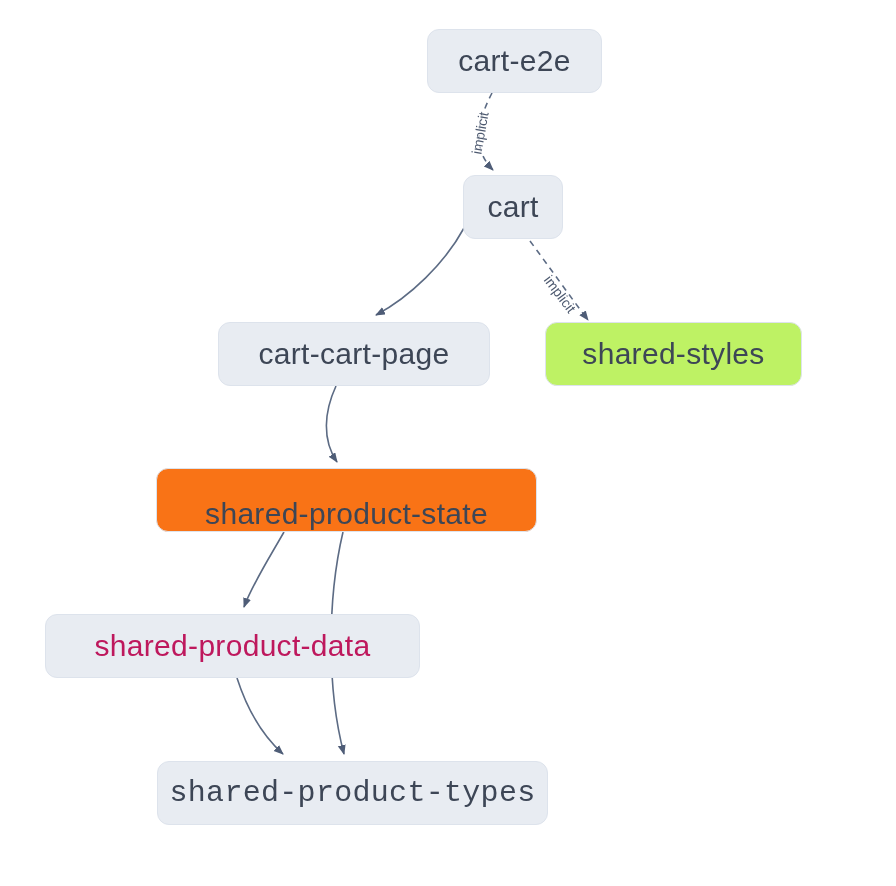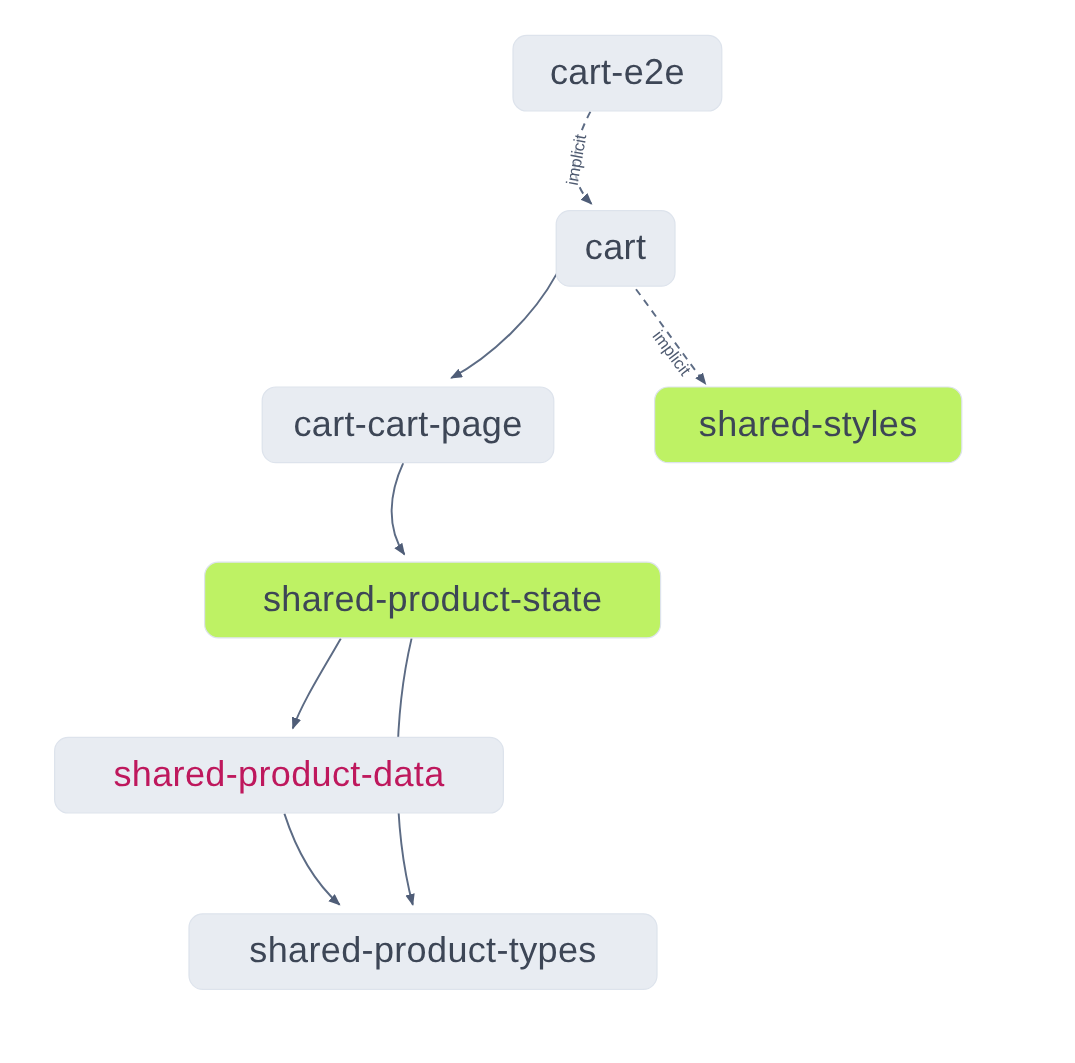--- a/index.html
+++ b/index.html
@@ -74,33 +74,33 @@
         <path d="M237 678 C247 709, 263 736, 283 754" class="edge" stroke="#5c6b84" marker-end="url(#arrowhead)"></path>
       </g>
   </svg>
   <div id="nodes-layer">
       <div class="graph-node" style="left: 427px; top: 29px; width: 175px; height: 64px; background: rgb(232, 236, 242); border: 1px solid rgb(221, 227, 236); color: rgb(61, 70, 86);">
         <span>cart-e2e</span>
       </div>
       <div class="graph-node" style="left: 463px; top: 175px; width: 100px; height: 64px; background: rgb(232, 236, 242); border: 1px solid rgb(221, 227, 236); color: rgb(61, 70, 86);">
         <span>cart</span>
       </div>
-      <div class="graph-node" style="left: 218px; top: 322px; width: 244px; height: 64px; background: rgb(232, 236, 242); border: 1px solid rgb(221, 227, 236); color: rgb(61, 70, 86);">
+      <div class="graph-node" style="left: 218px; top: 322px; width: 272px; height: 64px; background: rgb(232, 236, 242); border: 1px solid rgb(221, 227, 236); color: rgb(61, 70, 86);">
         <span>cart-cart-page</span>
       </div>
       <div class="graph-node" style="left: 545px; top: 322px; width: 257px; height: 64px; background: #bef264; border: 1px solid rgb(221, 227, 236); color: rgb(61, 70, 86);">
         <span>shared-styles</span>
       </div>
-      <div class="graph-node" style="left: 170px; top: 468px; width: 381px; height: 64px; background: #bef264; border: 1px solid rgb(221, 227, 236); color: rgb(61, 70, 86);">
+      <div class="graph-node" style="left: 156px; top: 468px; width: 381px; height: 64px; background: #f97316; border: 1px solid rgb(221, 227, 236); color: rgb(61, 70, 86); align-items: flex-end;">
         <span>shared-product-state</span>
       </div>
       <div class="graph-node" style="left: 45px; top: 614px; width: 375px; height: 64px; background: rgb(232, 236, 242); border: 1px solid rgb(221, 227, 236); color: #be185d;">
         <span>shared-product-data</span>
       </div>
-      <div class="graph-node" style="left: 157px; top: 761px; width: 391px; height: 64px; background: rgb(232, 236, 242); border: 1px solid rgb(221, 227, 236); color: rgb(61, 70, 86);">
+      <div class="graph-node" style="left: 157px; top: 761px; width: 391px; height: 64px; background: rgb(232, 236, 242); border: 1px solid rgb(221, 227, 236); color: rgb(61, 70, 86); font-family: Liberation Mono, monospace;">
         <span>shared-product-types</span>
       </div>
     </div>
   <div id="labels-layer">
       <div class="edge-label" style="left: 480px; top: 133px; color: rgb(78, 90, 112); transform: translate(-50%, -50%) rotate(-80deg);">implicit</div>
       <div class="edge-label" style="left: 560px; top: 294px; color: rgb(78, 90, 112); transform: translate(-50%, -50%) rotate(53deg);">implicit</div>
     </div>
 </div>
 
 </body></html>

